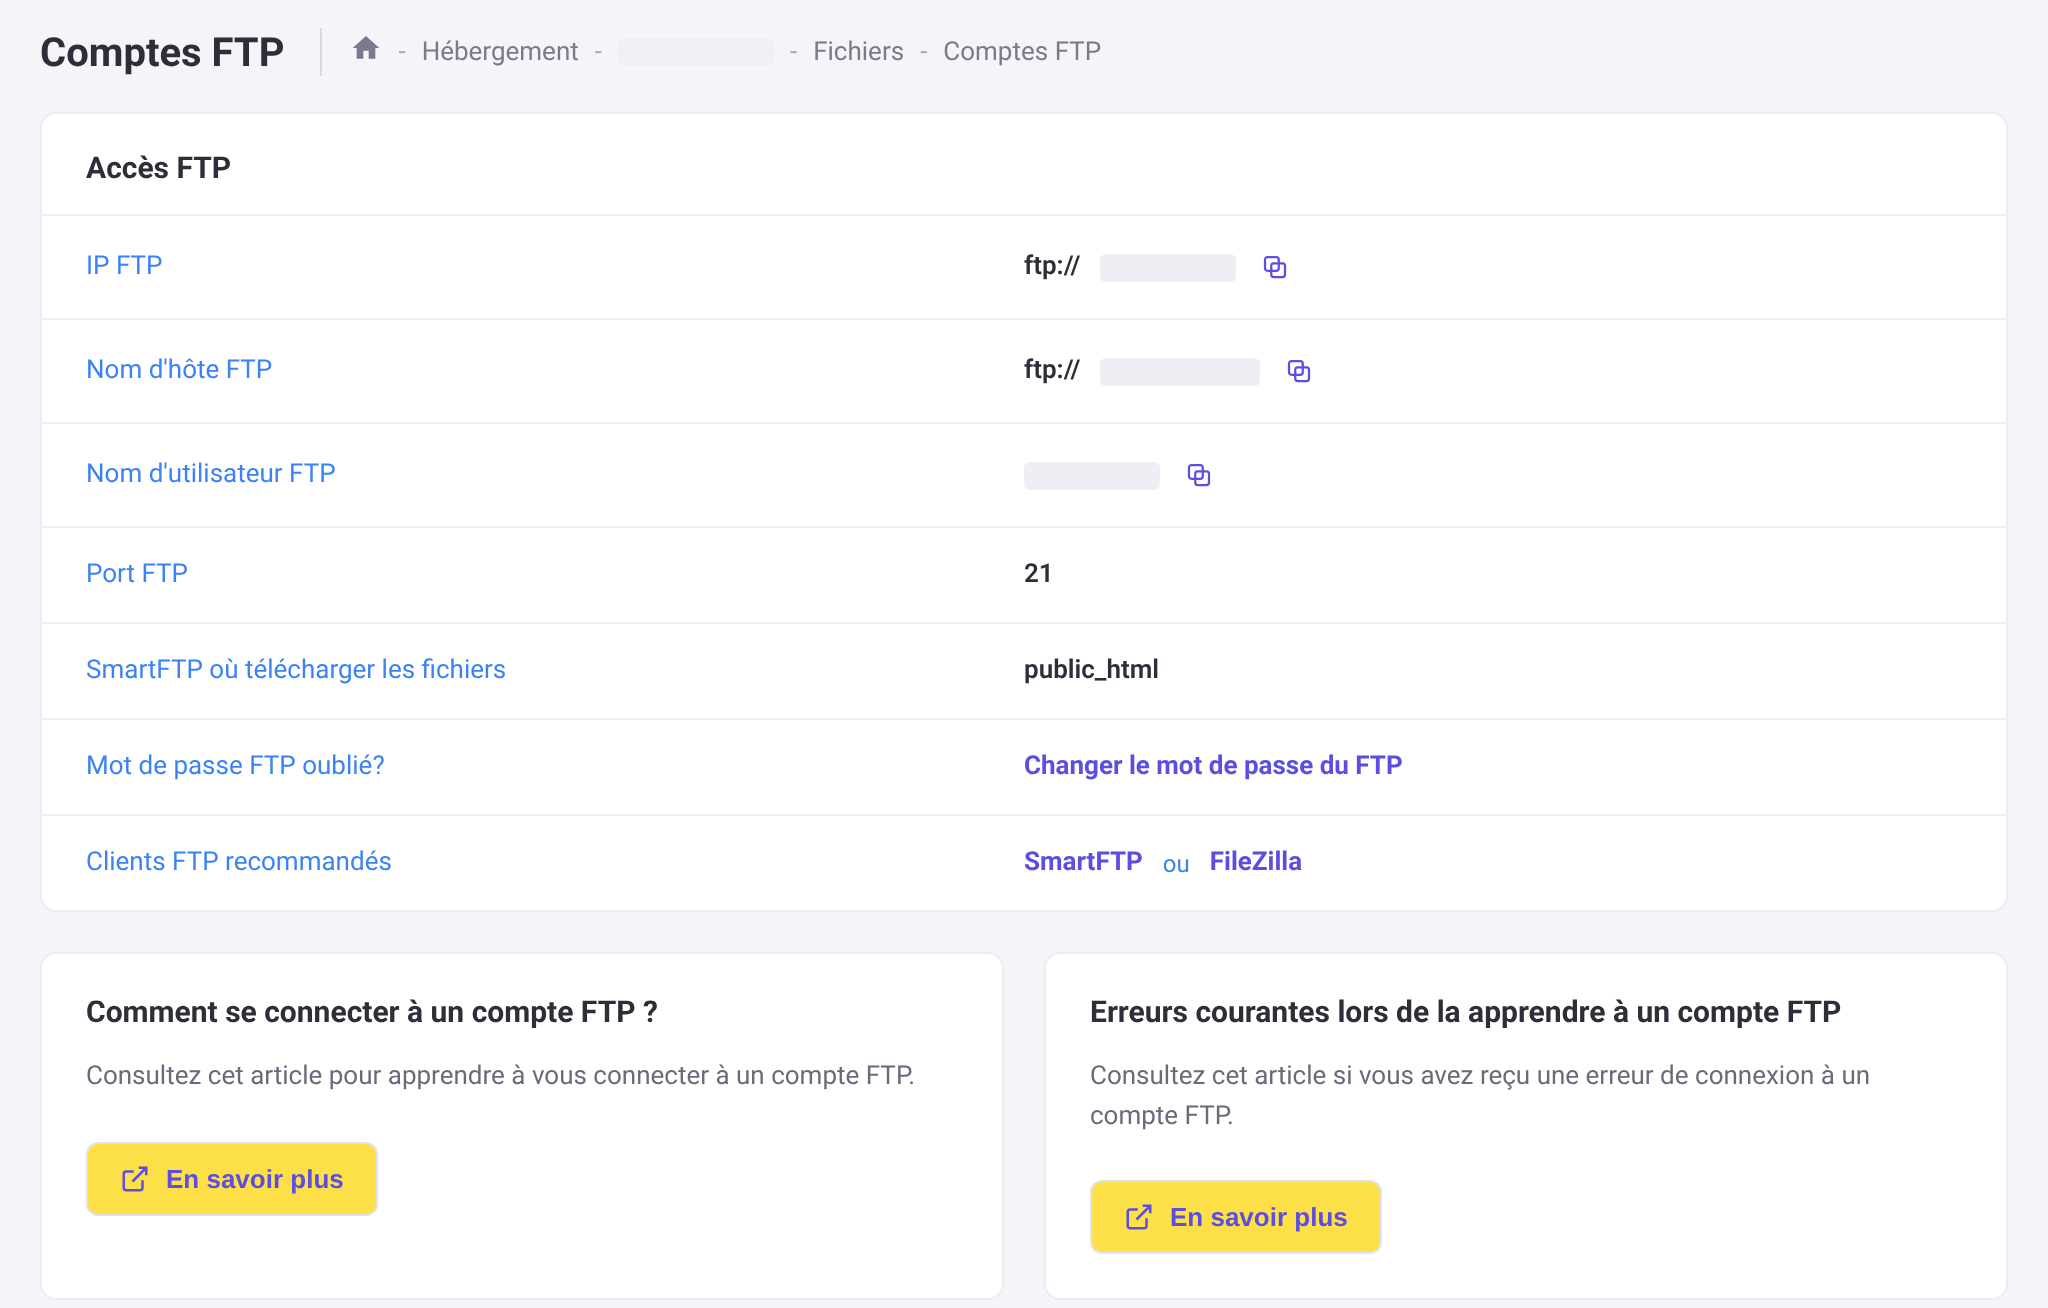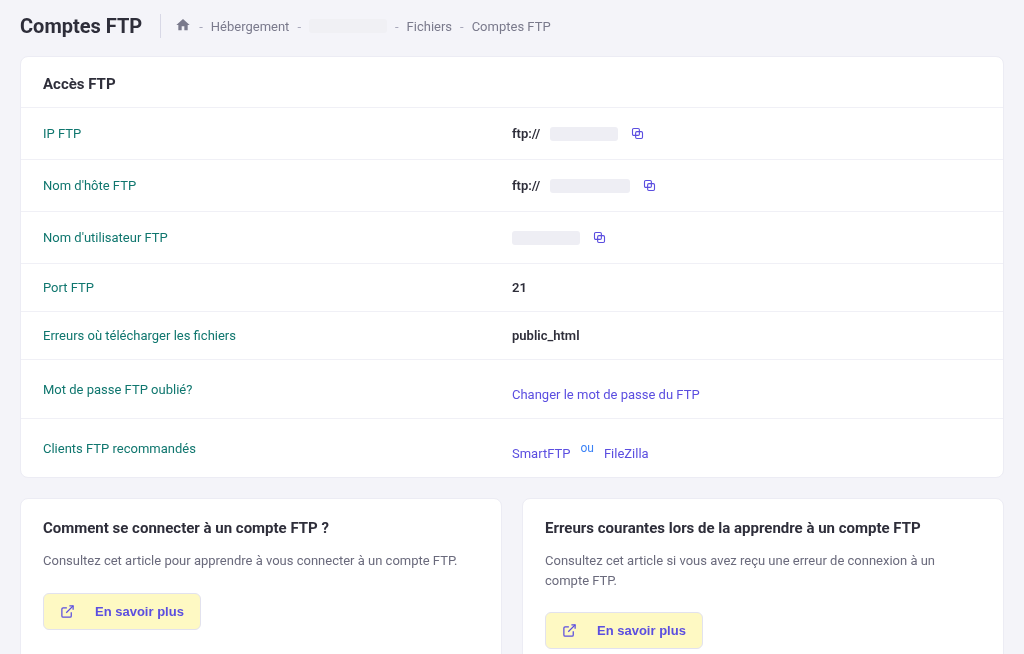--- a/index.html
+++ b/index.html
@@ -61,21 +61,21 @@
     }
     .row {
       display: flex;
       padding: 16px 22px;
       border-top: 1px solid #f0f0f6;
       align-items: center;
     }
     .row .label {
       flex: 0 0 50%;
       font-size: 13px;
-      color: #0f766e;
+      color: #3b82f6;
     }
     .row .value {
       flex: 0 0 50%;
       font-size: 13px;
       font-weight: 600;
       color: #2e2e3a;
       display: flex;
       align-items: center;
       gap: 10px;
       flex-wrap: wrap;
@@ -86,25 +86,24 @@
       background: #eeeef4;
     }
     .copy-icon {
       width: 15px; height: 15px;
       stroke: #5b4ee0;
       fill: none;
       stroke-width: 1.8;
     }
     .link {
       color: #5b4ee0;
-      font-weight: 400;
+      font-weight: 700;
       font-size: 13px;
       text-decoration: none;
       cursor: pointer;
-      margin-top: 11px;
     }
     .or-text {
       font-size: 12px;
       color: #3b82f6;
       font-weight: 400;
     }
     .help-row {
       display: flex;
       gap: 20px;
     }
@@ -123,25 +122,25 @@
     }
     .help-desc {
       font-size: 13px;
       color: #6a6a7c;
       line-height: 1.5;
       margin-bottom: 22px;
     }
     .learn-btn {
       display: inline-flex;
       align-items: center;
-      gap: 20px;
+      gap: 8px;
       padding: 10px 16px;
       border: 1px solid #e2e2ee;
       border-radius: 6px;
-      background: #fef9c3;
+      background: #fde047;
       color: #5b4ee0;
       font-size: 13px;
       font-weight: 600;
       cursor: pointer;
     }
     .learn-btn svg {
       width: 15px; height: 15px;
       stroke: #5b4ee0;
       fill: none;
       stroke-width: 2;
@@ -220,21 +219,21 @@
         </button>
       </div>
     </div>
 
     <div class="row">
       <div class="label">Port FTP</div>
       <div class="value">21</div>
     </div>
 
     <div class="row">
-      <div class="label">Erreurs où télécharger les fichiers</div>
+      <div class="label">SmartFTP où télécharger les fichiers</div>
       <div class="value">public_html</div>
     </div>
 
     <div class="row">
       <div class="label">Mot de passe FTP oublié?</div>
       <div class="value">
         <a class="link">Changer le mot de passe du FTP</a>
       </div>
     </div>
 

